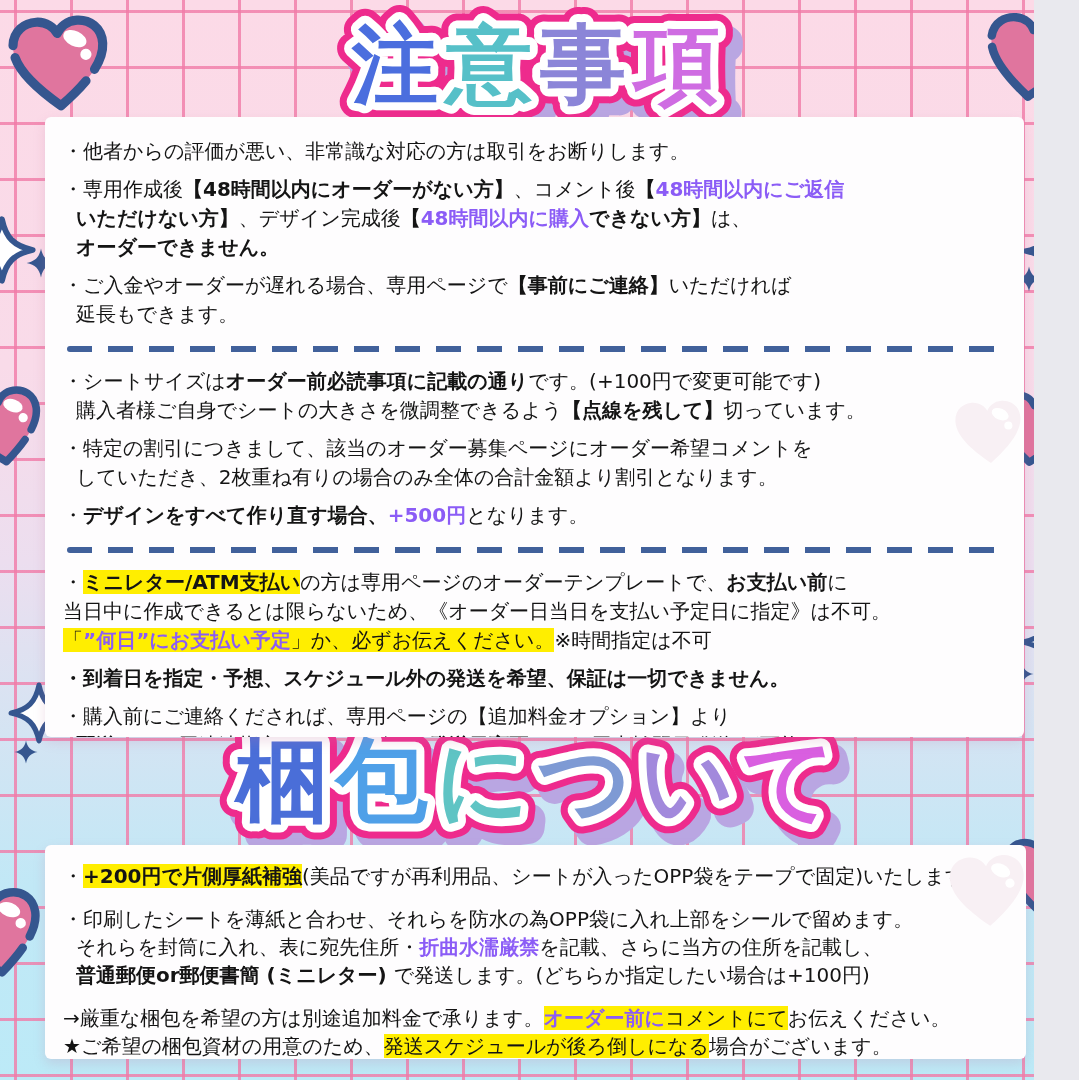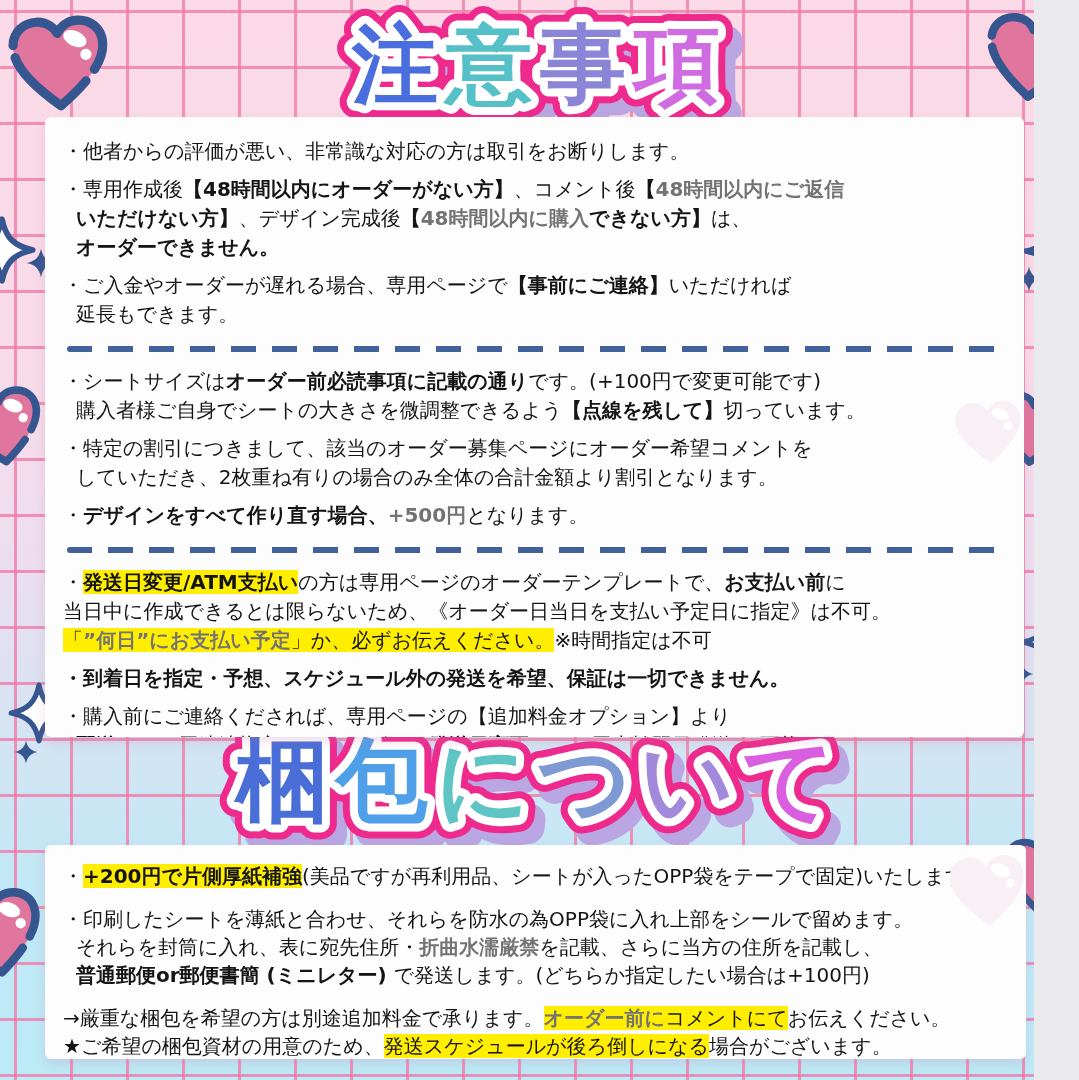--- a/index.html
+++ b/index.html
@@ -21,21 +21,21 @@
     box-shadow:0 5px 12px rgba(190,120,160,.22);
   }
   #card1{left:45px;top:117px;width:979px;height:620px;}
   #card2{left:45px;top:845px;width:981px;height:214px;padding-top:9px;}
   .para{margin:9px 0;}
   #card2 .para{margin:8px 0 15px;}
   .line{white-space:nowrap;font-size:20px;line-height:29px;color:#141414;font-weight:500;}
   #card2 .line{line-height:28px;}
   .line.indent{padding-left:13px;}
   .b{font-weight:800;}
-  .r{color:#737373;}
+  .r{color:#8b5cf6;}
   .hl{background:#ffee00;}
   .divider{
     height:6px;margin:17px 4px 15px;border-radius:3px;
     background:repeating-linear-gradient(to right,#41619b 0 25px,transparent 25px 41px);
   }
   .title{position:absolute;left:0;width:1079px;z-index:2;overflow:visible;}
   #title1{top:8px;height:130px;}
   #title2{top:716px;height:140px;}
   .title text{font-family:"DejaVu Sans",sans-serif;font-weight:900;}
   .deco{position:absolute;z-index:1;overflow:visible;}
@@ -167,21 +167,21 @@
       </div>
       <div class="para">
         <div class="line"><span class="">・特定の割引につきまして、該当のオーダー募集ページにオーダー希望コメントを</span></div>
         <div class="line indent"><span class="">していただき、2枚重ね有りの場合のみ全体の合計金額より割引となります。</span></div>
       </div>
       <div class="para">
         <div class="line"><span class="">・</span><span class="b ">デザインをすべて作り直す場合、</span><span class="b r ">+500円</span><span class="">となります。</span></div>
       </div>
       <div class="divider"></div>
       <div class="para">
-        <div class="line"><span class="">・</span><span class="b hl">発送日変更/ATM支払い</span><span class="">の方は専用ページのオーダーテンプレートで、</span><span class="b ">お支払い前</span><span class="">に</span></div>
+        <div class="line"><span class="">・</span><span class="b hl">ミニレター/ATM支払い</span><span class="">の方は専用ページのオーダーテンプレートで、</span><span class="b ">お支払い前</span><span class="">に</span></div>
         <div class="line"><span class="">当日中に作成できるとは限らないため、《オーダー日当日を支払い予定日に指定》は不可。</span></div>
         <div class="line"><span class="hl">「</span><span class="b r hl">”何日”にお支払い予定</span><span class="hl">」か、必ずお伝えください。</span><span class="">※時間指定は不可</span></div>
       </div>
       <div class="para">
         <div class="line"><span class="b ">・到着日を指定・予想、スケジュール外の発送を希望、保証は一切できません。</span></div>
       </div>
       <div class="para">
         <div class="line"><span class="">・購入前にご連絡くだされば、専用ページの【追加料金オプション】より</span></div>
         <div class="line indent"><span class="b ">配送</span><span class="">(+400円速達指定、メルカリ便)や</span><span class="b ">発送日変更</span><span class="">(+777円支払翌日発送)が可能です。</span></div>
       </div>

